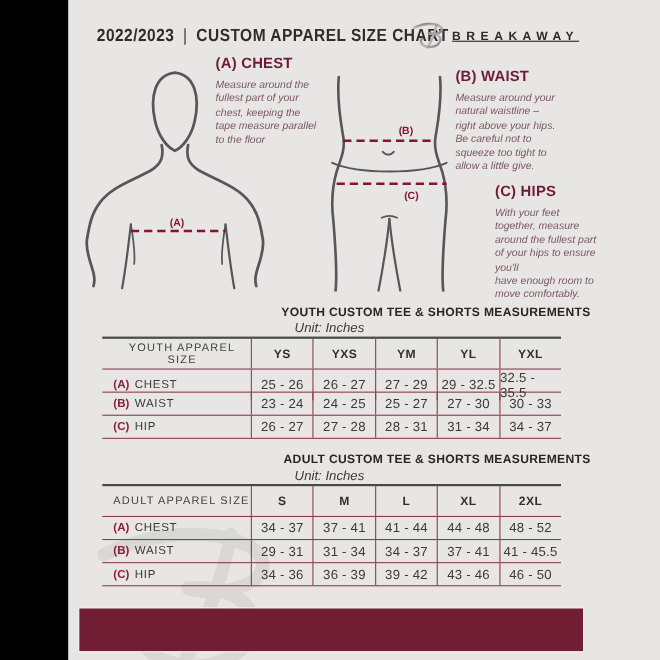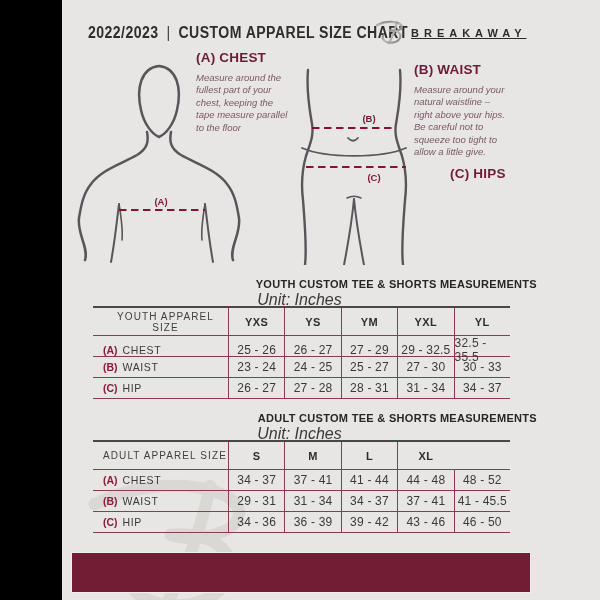--- a/index.html
+++ b/index.html
@@ -40,21 +40,21 @@
   .instr-chest { left:134px; top:50px; width:100px; }
   .instr-waist { left:352px; top:62px; width:112px; }
   .instr-hips  { left:360px; top:166px; width:118px;margin-left:28px; }
   
   .sec-title {
     position:absolute; left:0; width:475px; text-align:right;
     font-weight:bold; font-size:11px; letter-spacing:0.3px; color:#262626;
   }
   .sec-unit {
     position:absolute; left:0; width:475px; text-align:center;
-    font-style:italic; font-size:16px; color:#3a3a3a;
+    font-style:italic; font-size:12px; color:#3a3a3a;
   }
   .size-table {
     position:absolute; left:31px; width:417px;
     border-top:2px solid #484848; border-bottom:1.5px solid #8c3b57;
   }
   .trow { display:grid; grid-template-columns:135px repeat(5,1fr); }
   .trow.head { height:27px; }
   .trow.data { height:21px; border-top:1.5px solid #8c3b57; }
   .cell { display:flex; align-items:center; justify-content:center; }
   .cell + .cell { border-left:1.5px solid #8c3b57; }
@@ -169,33 +169,40 @@
       <h3>(B) WAIST</h3>
       <p>Measure around your
 natural waistline –
 right above your hips.
 Be careful not to
 squeeze too tight to
 allow a little give.</p>
     </div>
     <div class="instr instr-hips">
       <h3>(C) HIPS</h3>
+      <p>With your feet
+together, measure
+around the fullest part
+of your hips to ensure
+you'll
+have enough room to
+move comfortably.</p>
     </div>
 
     <div class="sec-title" style="top:278px">YOUTH CUSTOM TEE &amp; SHORTS MEASUREMENTS</div>
     <div class="sec-unit" style="top:291px">Unit: Inches</div>
 
     <div class="size-table" style="top:306px">
       <div class="trow head">
         <div class="cell size-hdr">YOUTH APPAREL SIZE</div>
+        <div class="cell col-hdr">YS</div>
         <div class="cell col-hdr">YXS</div>
-        <div class="cell col-hdr">YS</div>
         <div class="cell col-hdr">YM</div>
+        <div class="cell col-hdr">YL</div>
         <div class="cell col-hdr">YXL</div>
-        <div class="cell col-hdr">YL</div>
       </div>
       <div class="trow data">
         <div class="cell rlabel">
           <span class="pfx">(A)</span>
           <span class="lbl">CHEST</span>
         </div>
         <div class="cell val">25 - 26</div>
         <div class="cell val">26 - 27</div>
         <div class="cell val">27 - 29</div>
         <div class="cell val">29 - 32.5</div>
@@ -228,20 +235,21 @@
     <div class="sec-title" style="top:412px">ADULT CUSTOM TEE &amp; SHORTS MEASUREMENTS</div>
     <div class="sec-unit" style="top:425px">Unit: Inches</div>
 
     <div class="size-table" style="top:440px">
       <div class="trow head">
         <div class="cell size-hdr">ADULT APPAREL SIZE</div>
         <div class="cell col-hdr">S</div>
         <div class="cell col-hdr">M</div>
         <div class="cell col-hdr">L</div>
         <div class="cell col-hdr">XL</div>
+        <div class="cell col-hdr">2XL</div>
       </div>
       <div class="trow data">
         <div class="cell rlabel">
           <span class="pfx">(A)</span>
           <span class="lbl">CHEST</span>
         </div>
         <div class="cell val">34 - 37</div>
         <div class="cell val">37 - 41</div>
         <div class="cell val">41 - 44</div>
         <div class="cell val">44 - 48</div>

